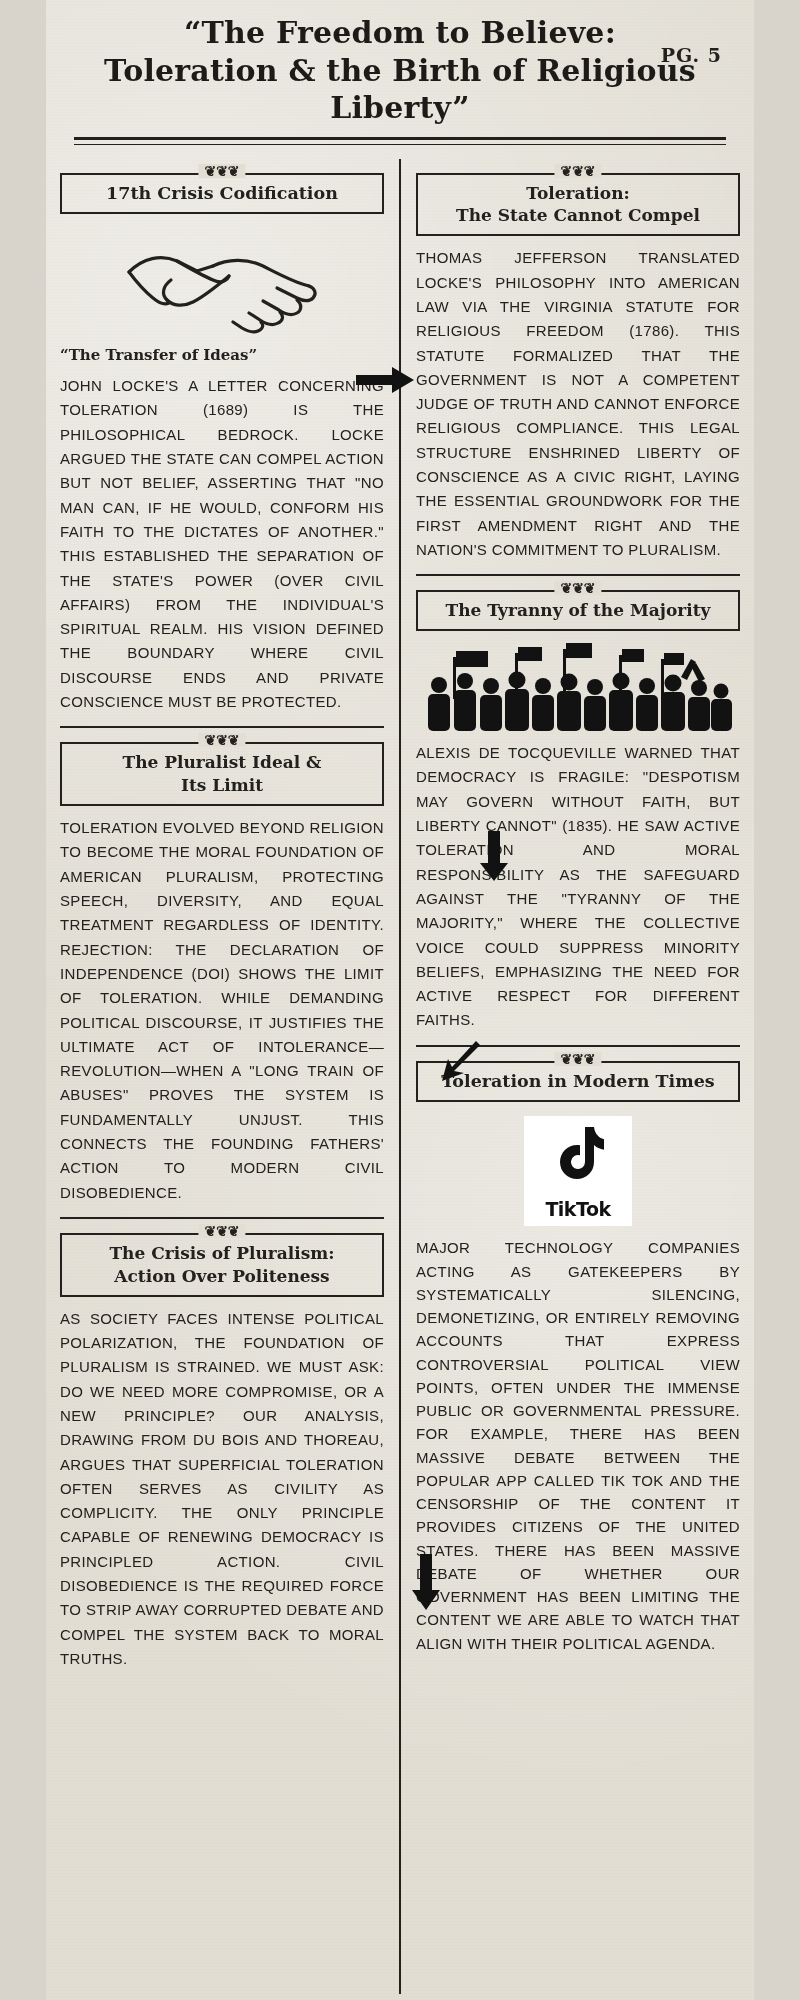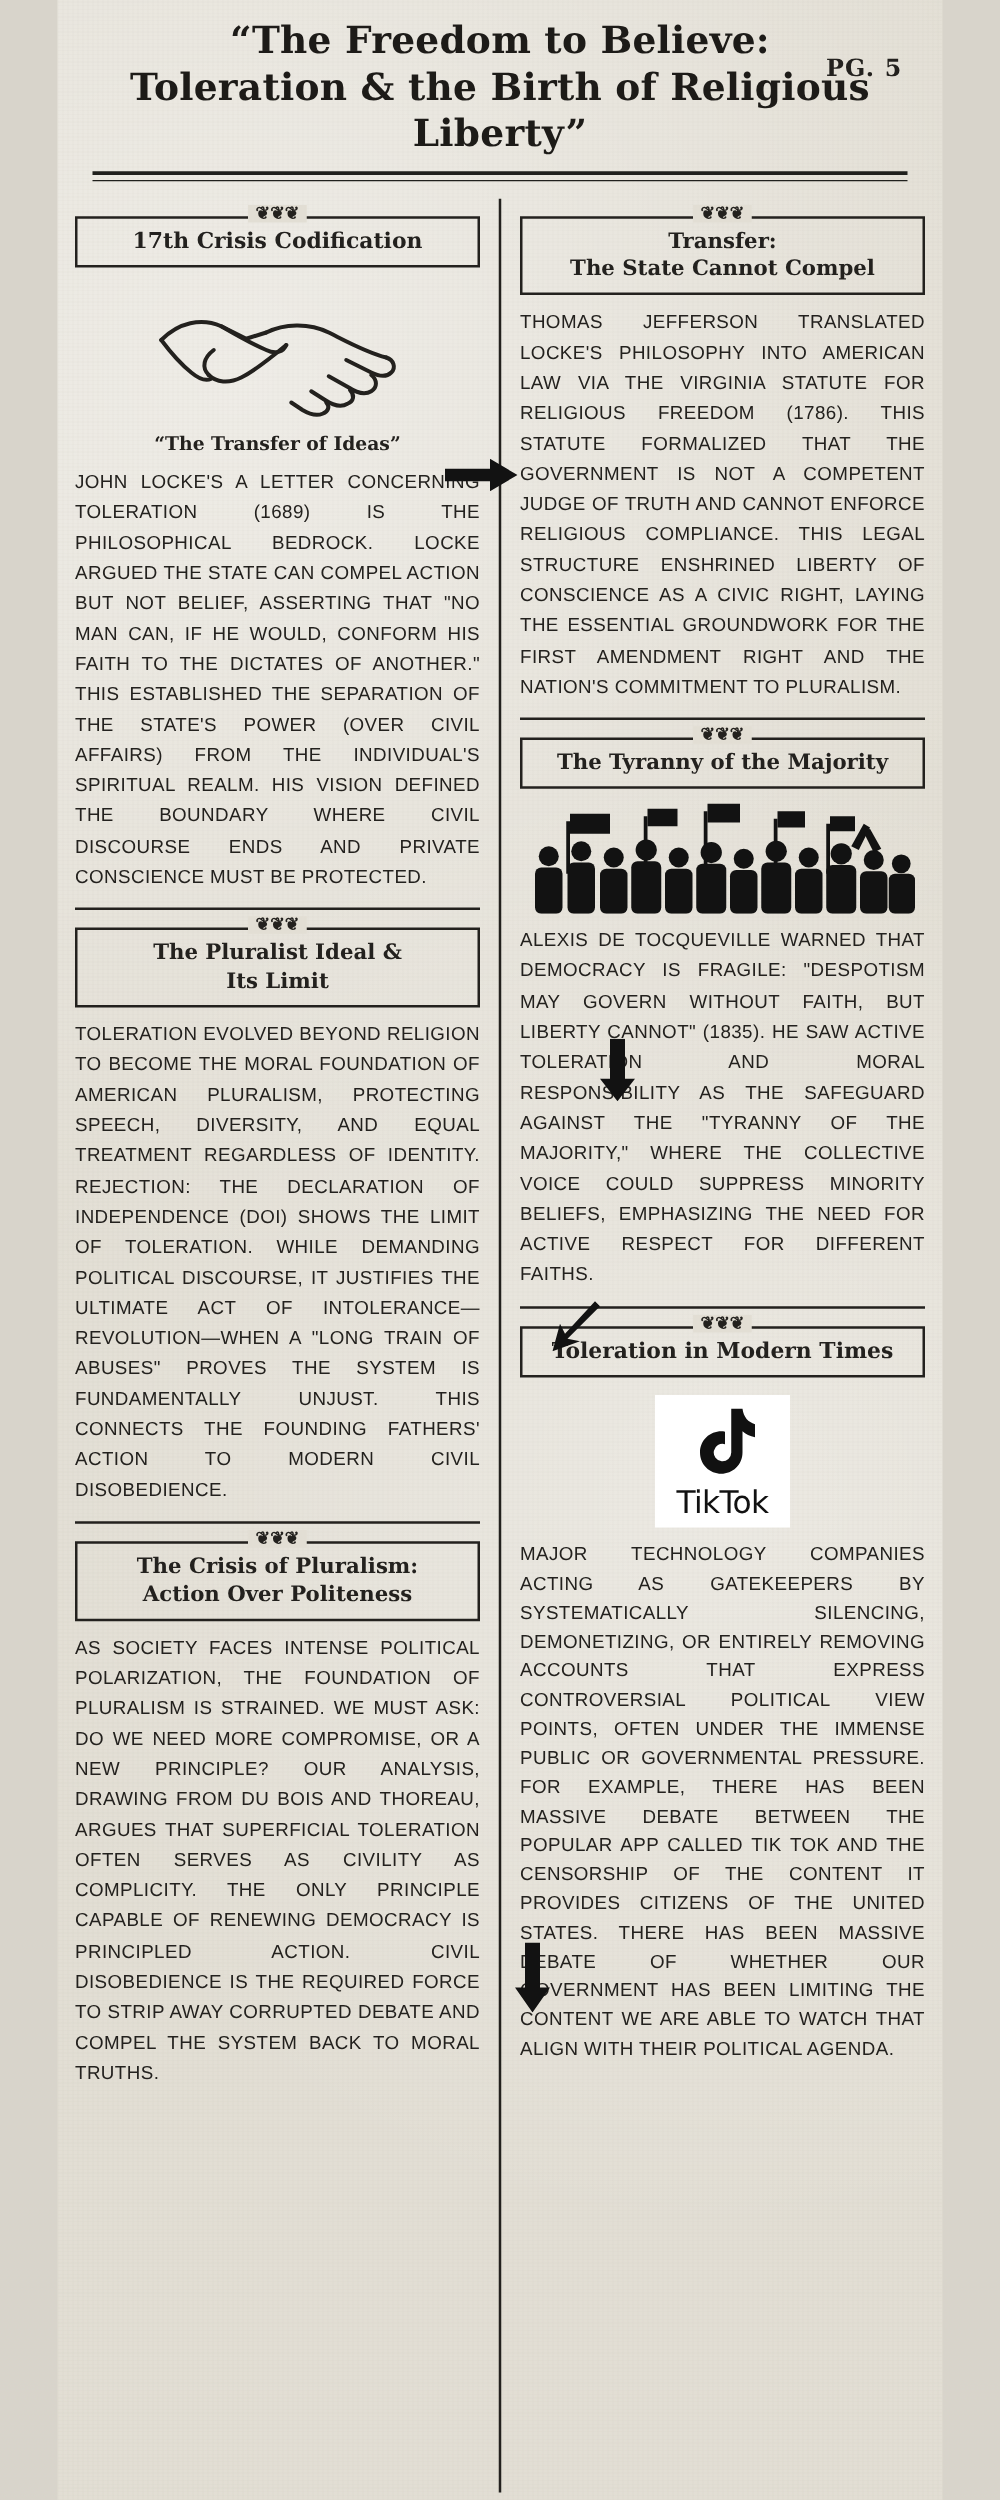--- a/index.html
+++ b/index.html
@@ -126,21 +126,20 @@
   }
   .body-text.tight { line-height: 1.55; }
 
   .hr-thin {
     border: 0;
     border-top: 2px solid #23211e;
     margin: 12px 0 0 0;
   }
 
   .caption {
-    text-align: center;
     font-family: "DejaVu Serif", serif;
     font-weight: bold;
     font-size: 15px;
     margin-top: 8px;
   }
 
   
   .arrow-right {
     position: absolute;
     left: 296px;
@@ -190,25 +189,25 @@
   .tiktok-card {
     width: 108px;
     margin: 14px auto 0 auto;
     background: #ffffff;
     padding: 8px 6px 6px 6px;
     text-align: center;
     box-sizing: border-box;
   }
   .tiktok-word {
     font-family: "DejaVu Sans", sans-serif;
-    font-weight: normal;
-    font-size: 25px;
+    font-weight: bold;
+    font-size: 19px;
     letter-spacing: -0.5px;
     color: #111;
-    margin-top: 2px;
+    margin-top: 14px;
   }
 </style>
 </head>
 <body>
 
 <div class="page">
   <div class="grain"></div>
 
   <div class="header">
     <div class="title">“The Freedom to Believe: Toleration &amp; the Birth of Religious Liberty”</div>
@@ -262,21 +261,21 @@
         <div>Action Over Politeness</div>
       </div>
 
       <p class="body-text">AS SOCIETY FACES INTENSE POLITICAL POLARIZATION, THE FOUNDATION OF PLURALISM IS STRAINED. WE MUST ASK: DO WE NEED MORE COMPROMISE, OR A NEW PRINCIPLE? OUR ANALYSIS, DRAWING FROM DU BOIS AND THOREAU, ARGUES THAT SUPERFICIAL TOLERATION OFTEN SERVES AS CIVILITY AS COMPLICITY. THE ONLY PRINCIPLE CAPABLE OF RENEWING DEMOCRACY IS PRINCIPLED ACTION. CIVIL DISOBEDIENCE IS THE REQUIRED FORCE TO STRIP AWAY CORRUPTED DEBATE AND COMPEL THE SYSTEM BACK TO MORAL TRUTHS.</p>
     </div>
 
     <div class="col col-right">
 
       <div class="headbox two-line">
         <span class="swirl">❦❦❦</span>
-        <div>Transfer:</div>
+        <div>Toleration:</div>
         <div>The State Cannot Compel</div>
       </div>
 
       <p class="body-text">THOMAS JEFFERSON TRANSLATED LOCKE'S PHILOSOPHY INTO AMERICAN LAW VIA THE VIRGINIA STATUTE FOR RELIGIOUS FREEDOM (1786). THIS STATUTE FORMALIZED THAT THE GOVERNMENT IS NOT A COMPETENT JUDGE OF TRUTH AND CANNOT ENFORCE RELIGIOUS COMPLIANCE. THIS LEGAL STRUCTURE ENSHRINED LIBERTY OF CONSCIENCE AS A CIVIC RIGHT, LAYING THE ESSENTIAL GROUNDWORK FOR THE FIRST AMENDMENT RIGHT AND THE NATION'S COMMITMENT TO PLURALISM.</p>
 
       <hr class="hr-thin">
 
       <div class="headbox two-line">
         <span class="swirl">❦❦❦</span>
         <div>The Tyranny of the Majority</div>

